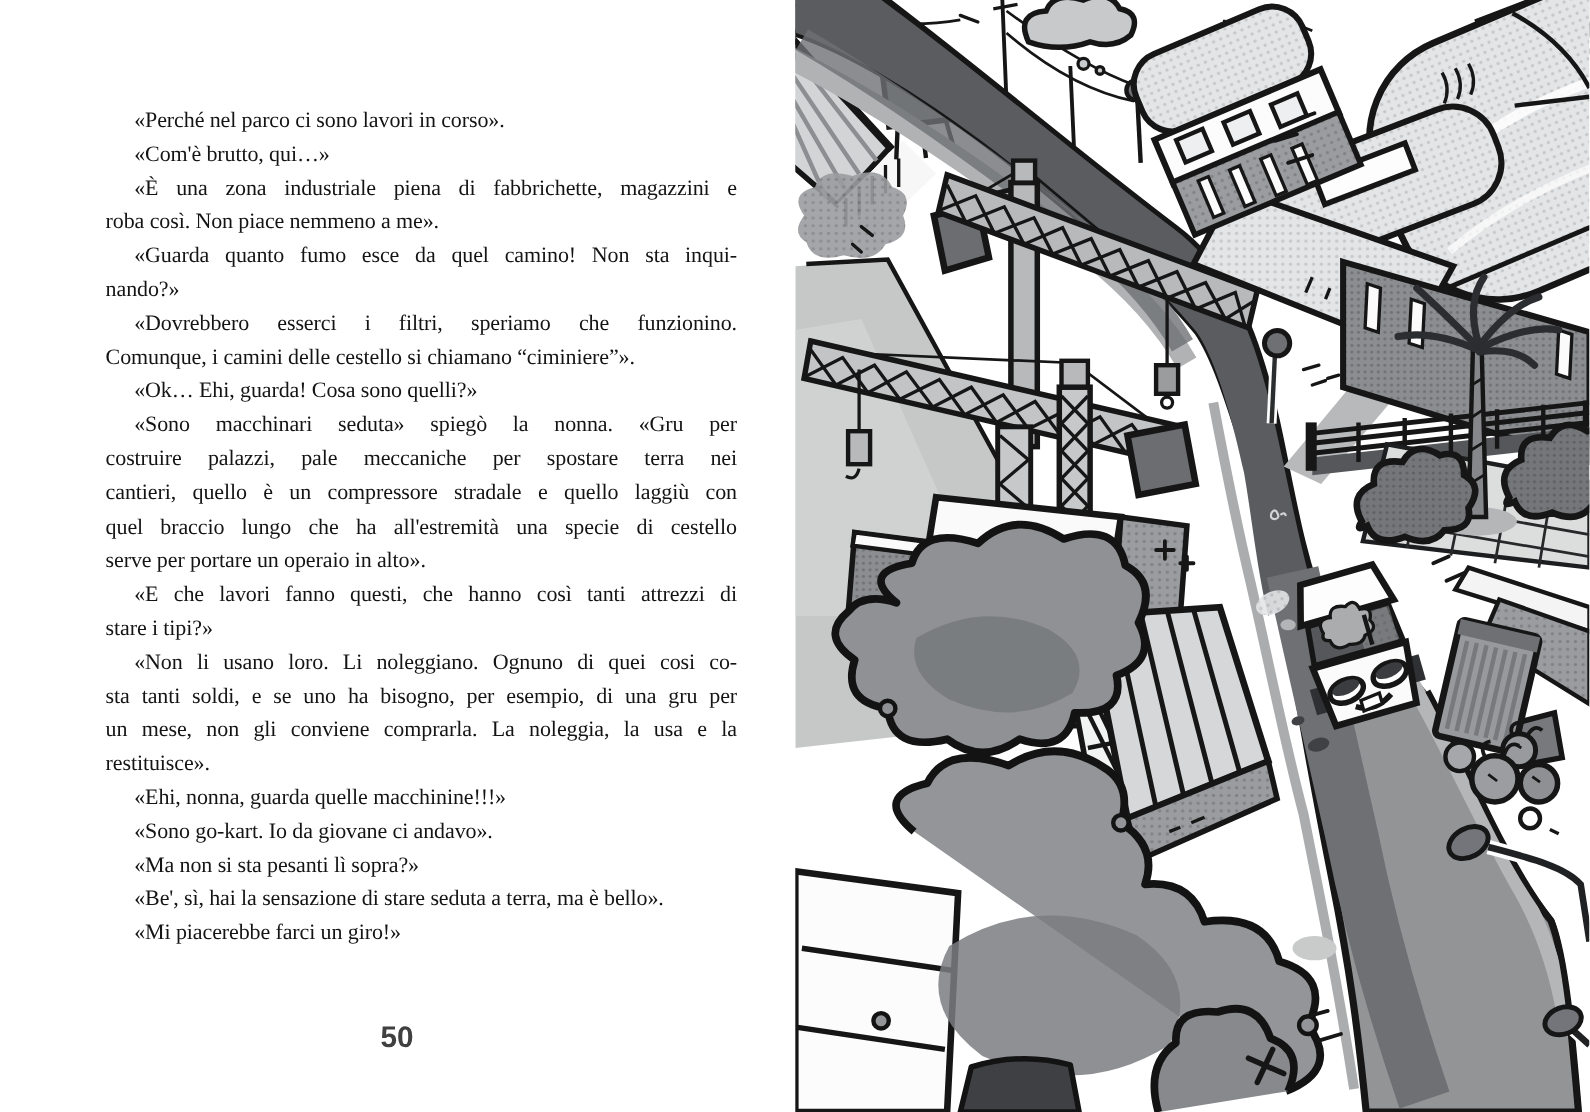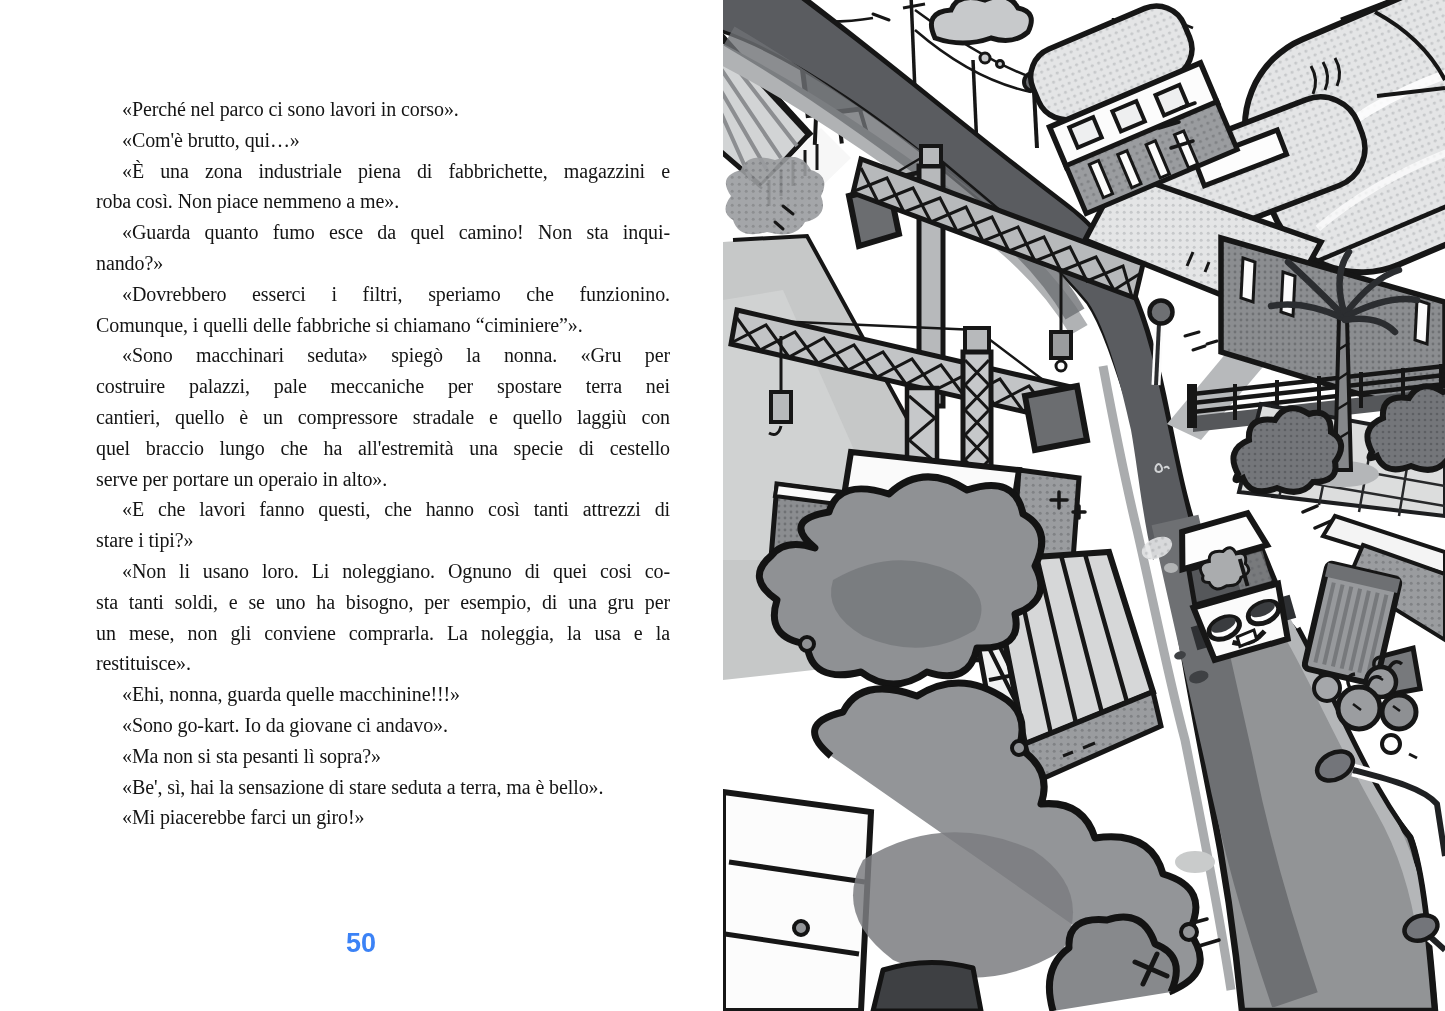--- a/index.html
+++ b/index.html
@@ -5,39 +5,40 @@
   html,body{margin:0;padding:0;background:#ffffff;}
   .canvas{position:relative;width:1445px;height:1011px;background:#ffffff;overflow:hidden;
           font-family:"Liberation Serif", serif;padding-left:32px;}
   .page-left{position:absolute;left:0;top:0;width:722px;height:1011px;background:#fff;}
   .text-block{position:absolute;left:96px;top:94px;width:574px;font-size:20px;color:#141414;
               letter-spacing:-0.1px;}
   .line{display:block;height:30.8px;line-height:30.8px;white-space:nowrap;text-align:left;}
   .line.just{white-space:normal;text-align:justify;text-align-last:justify;}
   .line.first{text-indent:26px;}
   .page-num{position:absolute;left:0;top:928px;width:722px;text-align:center;
-            font-family:"Liberation Sans", sans-serif;font-weight:bold;font-size:27px;color:#3b82f6;}
+            font-family:"Liberation Sans", sans-serif;font-weight:bold;font-size:27px;color:#404040;}
   .page-right{position:absolute;left:723px;top:0;width:722px;height:1011px;}
   svg{display:block;}
 </style>
 </head>
 <body>
 
 <div class="canvas">
 
   <section class="page-left">
     <div class="text-block">
         <div class="line first">«Perché nel parco ci sono lavori in corso».</div>
         <div class="line first">«Com'è brutto, qui…»</div>
         <div class="line first just">«È una zona industriale piena di fabbrichette, magazzini e</div>
         <div class="line">roba così. Non piace nemmeno a me».</div>
         <div class="line first just">«Guarda quanto fumo esce da quel camino! Non sta inqui-</div>
         <div class="line">nando?»</div>
         <div class="line first just">«Dovrebbero esserci i filtri, speriamo che funzionino.</div>
-        <div class="line">Comunque, i quelli delle fabbriche si chiamano “ciminiere”».</div>
+        <div class="line">Comunque, i camini delle cestello si chiamano “ciminiere”».</div>
+        <div class="line first">«Ok… Ehi, guarda! Cosa sono quelli?»</div>
         <div class="line first just">«Sono macchinari seduta» spiegò la nonna. «Gru per</div>
         <div class="line just">costruire palazzi, pale meccaniche per spostare terra nei</div>
         <div class="line just">cantieri, quello è un compressore stradale e quello laggiù con</div>
         <div class="line just">quel braccio lungo che ha all'estremità una specie di cestello</div>
         <div class="line">serve per portare un operaio in alto».</div>
         <div class="line first just">«E che lavori fanno questi, che hanno così tanti attrezzi di</div>
         <div class="line">stare i tipi?»</div>
         <div class="line first just">«Non li usano loro. Li noleggiano. Ognuno di quei cosi co-</div>
         <div class="line just">sta tanti soldi, e se uno ha bisogno, per esempio, di una gru per</div>
         <div class="line just">un mese, non gli conviene comprarla. La noleggia, la usa e la</div>

